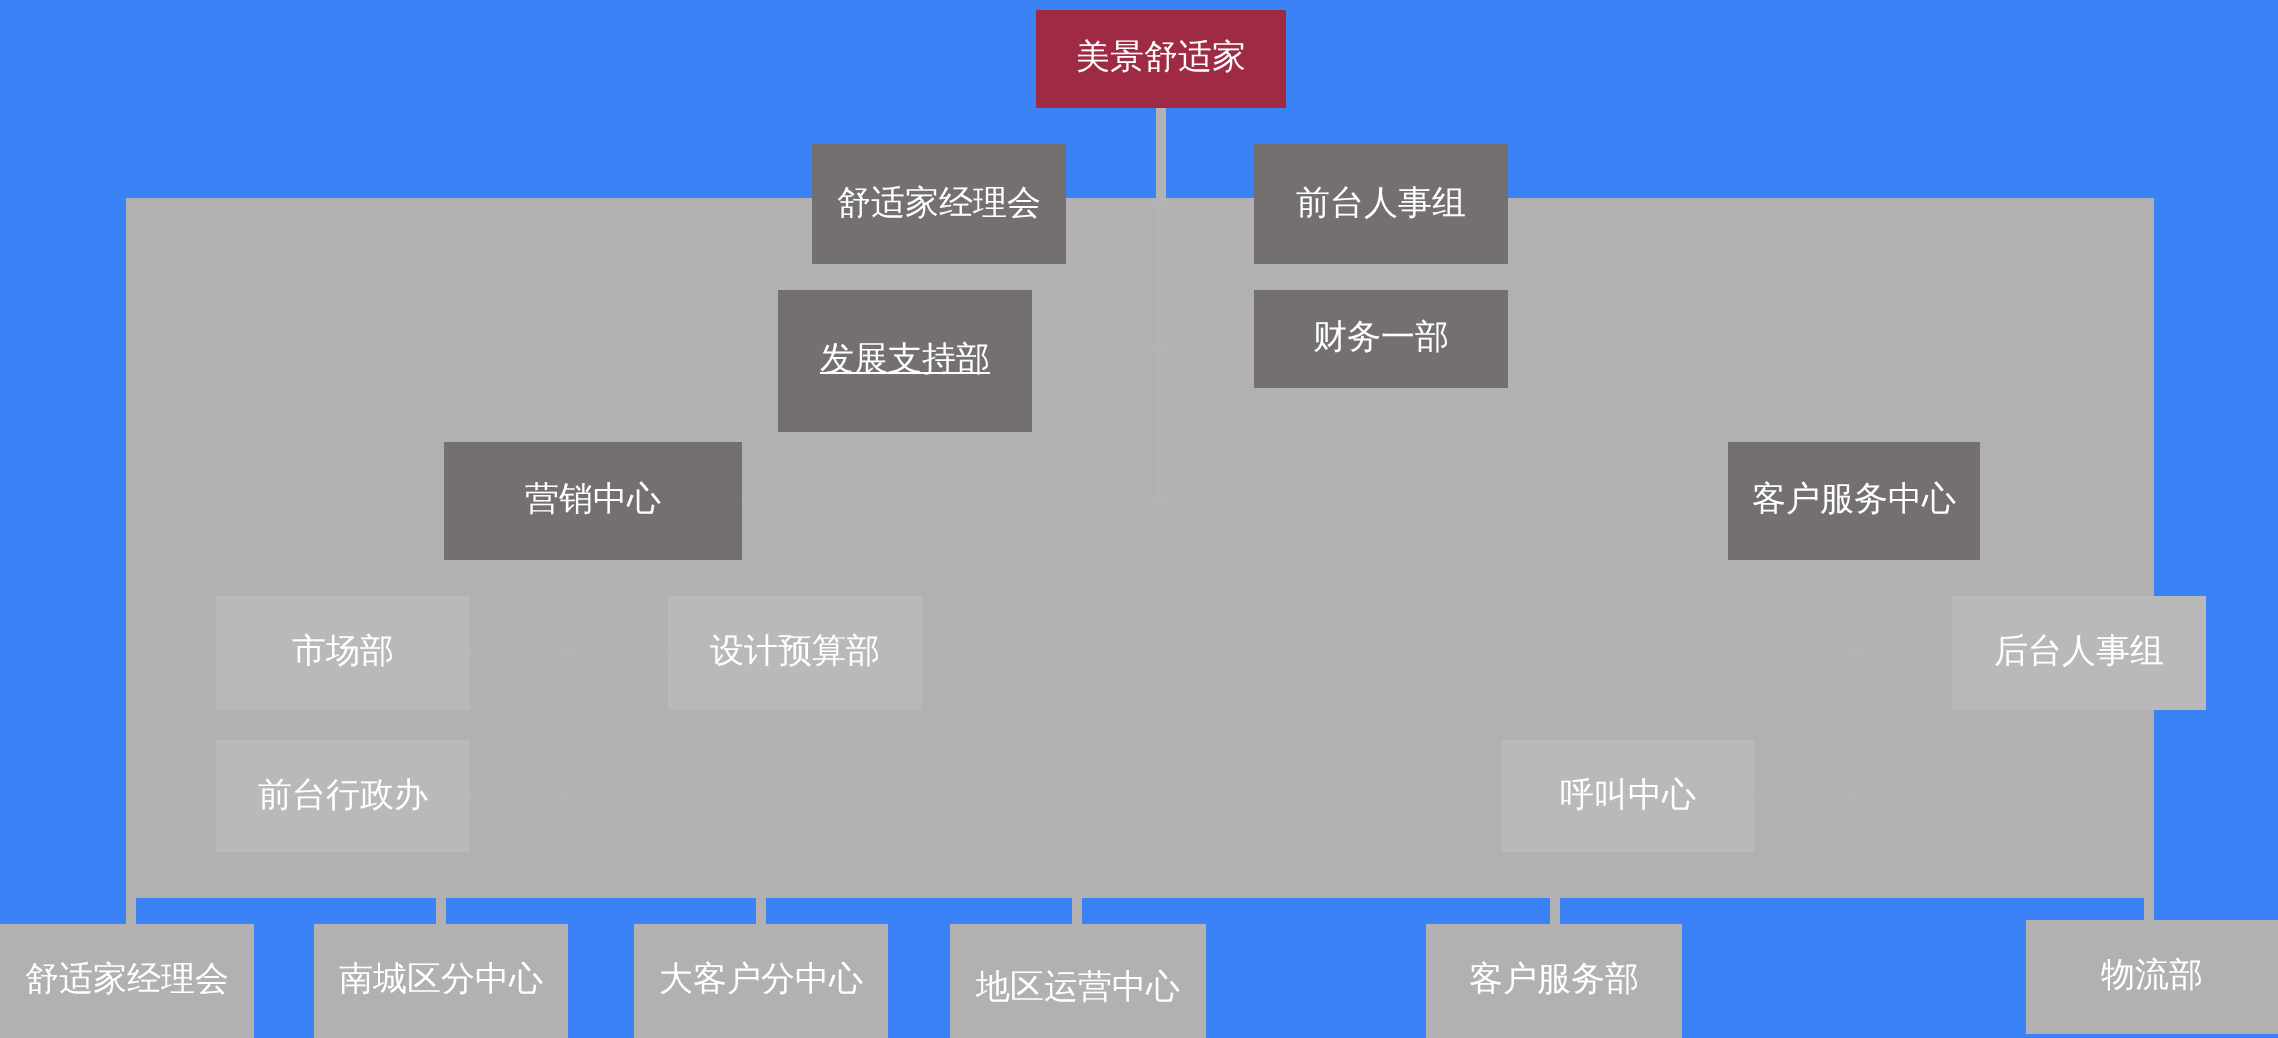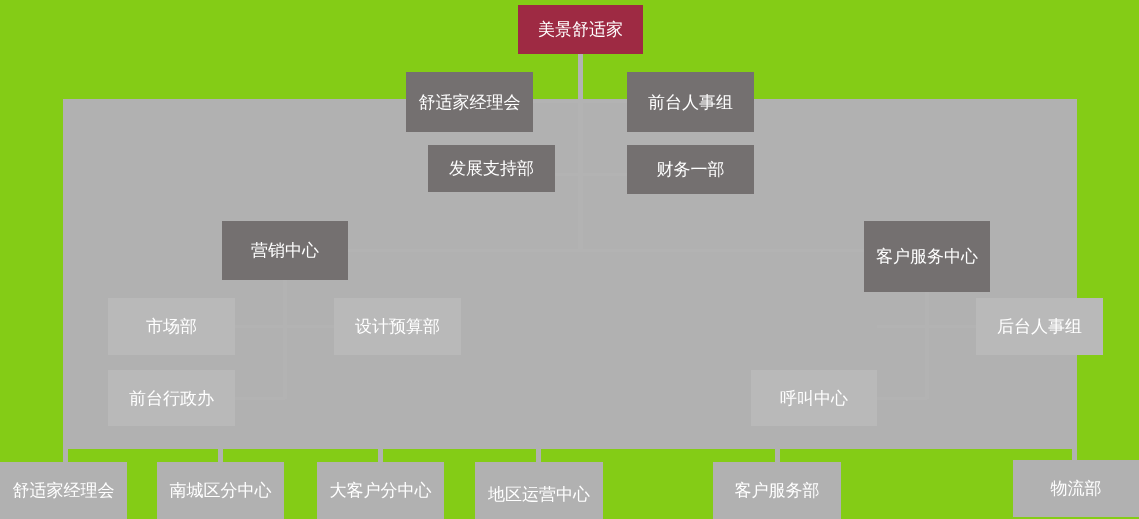--- a/index.html
+++ b/index.html
@@ -4,21 +4,21 @@
 <style>
   html, body {
     margin: 0;
     padding: 0;
     background: #ffffff;
   }
   .canvas {
     position: relative;
     width: 1139px;
     height: 519px;
-    background: #84cc16;
+    background: #3b82f6;
     overflow: hidden;
     font-family: "DejaVu Sans", "Liberation Sans", sans-serif;
   }
   .panel {
     position: absolute;
     left: 63px;
     top: 99px;
     width: 1014px;
     height: 350px;
     background: #b1b1b1;
@@ -69,25 +69,25 @@
   <div class="stub" style="left:218px;  top:449px; width:5px; height:13px;"></div>
   <div class="stub" style="left:378px;  top:449px; width:5px; height:13px;"></div>
   <div class="stub" style="left:536px;  top:449px; width:5px; height:13px;"></div>
   <div class="stub" style="left:775px;  top:449px; width:5px; height:13px;"></div>
   <div class="stub" style="left:1072px; top:449px; width:5px; height:13px;"></div>
 
   <div class="box red" style="left:518px; top:5px; width:125px; height:49px;">美景舒适家</div>
 
   <div class="box dark" style="left:406px; top:72px;  width:127px; height:60px;">舒适家经理会</div>
   <div class="box dark" style="left:627px; top:72px;  width:127px; height:60px;">前台人事组</div>
-  <div class="box dark" style="left:428px; top:145px; width:127px; height:47px;">发展支持部</div>
+  <div class="box dark" style="left:389px; top:145px; width:127px; height:71px;text-decoration:underline;">发展支持部</div>
   <div class="box dark" style="left:627px; top:145px; width:127px; height:49px;">财务一部</div>
 
-  <div class="box dark" style="left:222px; top:221px; width:126px; height:59px;">营销中心</div>
-  <div class="box dark" style="left:864px; top:221px; width:126px; height:71px;">客户服务中心</div>
+  <div class="box dark" style="left:222px; top:221px; width:149px; height:59px;">营销中心</div>
+  <div class="box dark" style="left:864px; top:221px; width:126px; height:59px;">客户服务中心</div>
 
   <div class="box light" style="left:108px; top:298px; width:127px; height:57px;">市场部</div>
   <div class="box light" style="left:334px; top:298px; width:127px; height:57px;">设计预算部</div>
   <div class="box light" style="left:108px; top:370px; width:127px; height:56px;">前台行政办</div>
 
   <div class="box light" style="left:976px; top:298px; width:127px; height:57px;">后台人事组</div>
   <div class="box light" style="left:751px; top:370px; width:126px; height:56px;">呼叫中心</div>
 
   <div class="box bottom" style="left:0px;    top:462px; width:127px; height:57px;">舒适家经理会</div>
   <div class="box bottom" style="left:157px;  top:462px; width:127px; height:57px;">南城区分中心</div>

